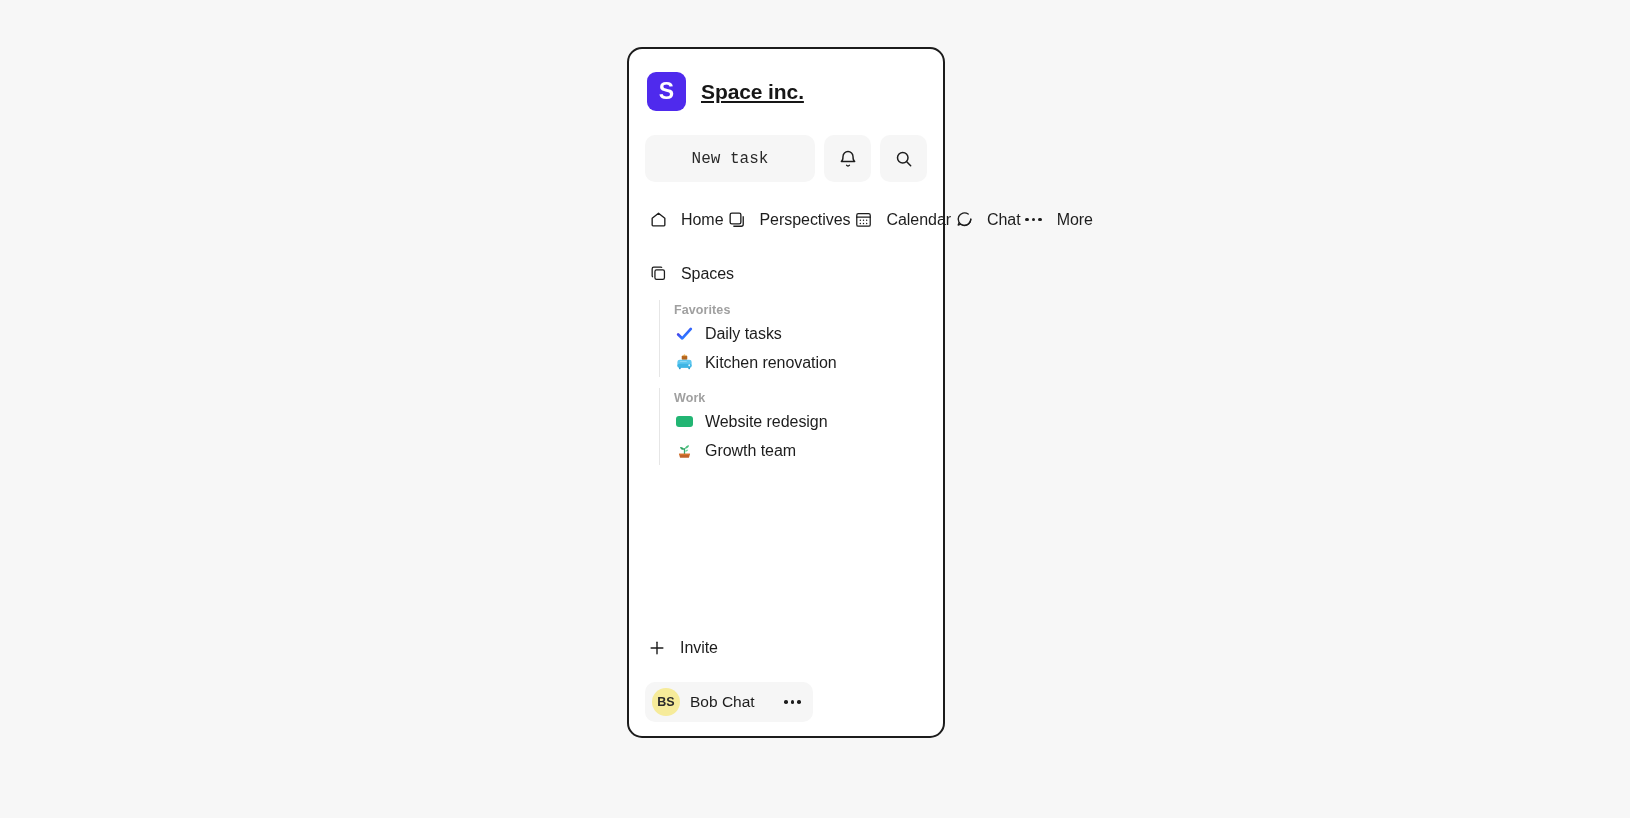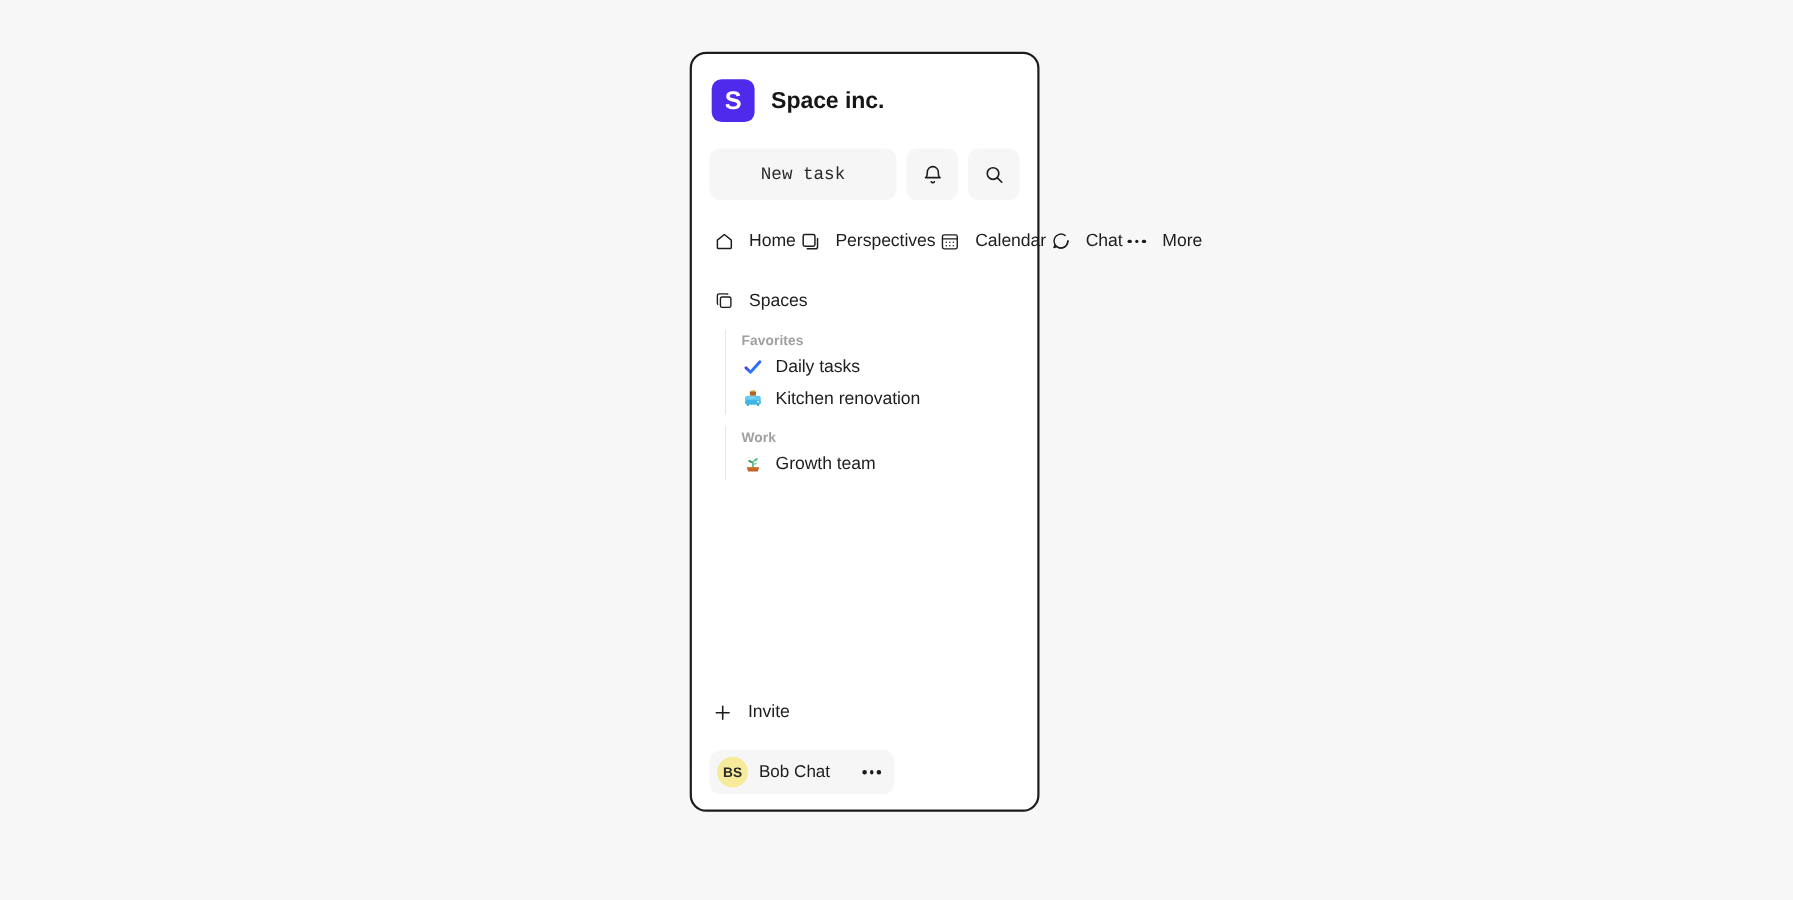--- a/index.html
+++ b/index.html
@@ -53,20 +53,21 @@
     align-items: center;
     justify-content: center;
     line-height: 1;
     flex: none;
   }
   .brand-name {
     font-size: 21px;
     font-weight: 600;
     color: #161616;
     letter-spacing: -0.1px;
+    text-decoration: underline;
   }
 
   
   .action-row {
     display: flex;
     gap: 9px;
     margin-top: 24px;
   }
   .new-task-btn {
     flex: 1 1 auto;
@@ -383,20 +384,26 @@
             <rect x="16.8" y="18" width="2.2" height="2.4" rx="0.8" fill="#2f9ac6"></rect>
           </svg>
         </span>
         <span class="space-label">Kitchen renovation</span>
       </div>
     </div>
 
     <div class="group">
       <div class="group-title">Work</div>
 
+      <div class="space-item">
+        <span class="space-emoji">
+          <span class="swatch"></span>
+        </span>
+        <span class="space-label">Website redesign</span>
+      </div>
 
       <div class="space-item">
         <span class="space-emoji">
           <svg width="19" height="19" viewBox="0 0 24 24">
             <path d="M12 16.5V9.5" stroke="#3aa76d" stroke-width="1.6" stroke-linecap="round"></path>
             <path d="M12 11c-1-2.4-3.4-3.6-5.6-3.2.4 2.3 2.6 4 5.6 3.2z" fill="#2fa362"></path>
             <path d="M12.4 9.6c.7-2.6 3-4.2 5.3-4.1-.1 2.4-2.1 4.5-5.3 4.1z" fill="#49c17f"></path>
             <path d="M12.2 13c1-1.6 2.8-2.3 4.4-2-.4 1.7-2 2.8-4.4 2z" fill="#6ed49a"></path>
             <path d="M5 16.2h14l-1.2 4.2a1 1 0 0 1-1 .7H7.2a1 1 0 0 1-1-.7z" fill="#c1632a"></path>
             <path d="M5 16.2h14l-.4 1.5H5.4z" fill="#d8762f"></path>

